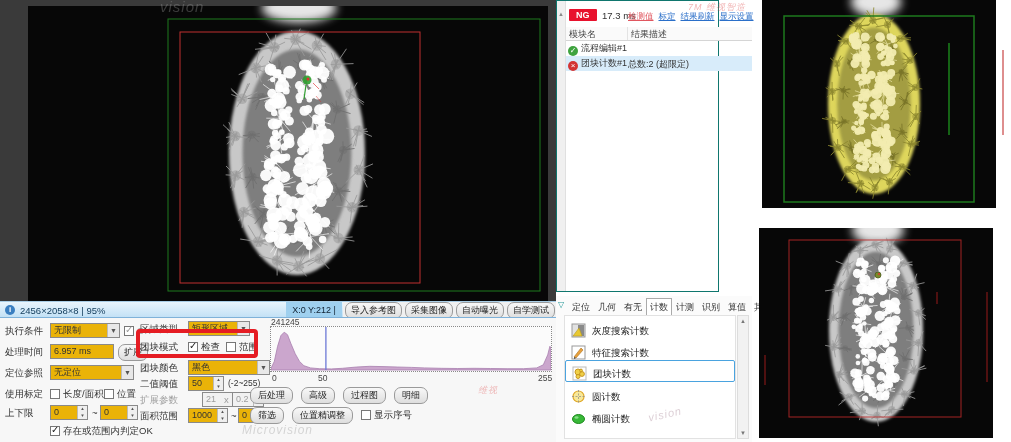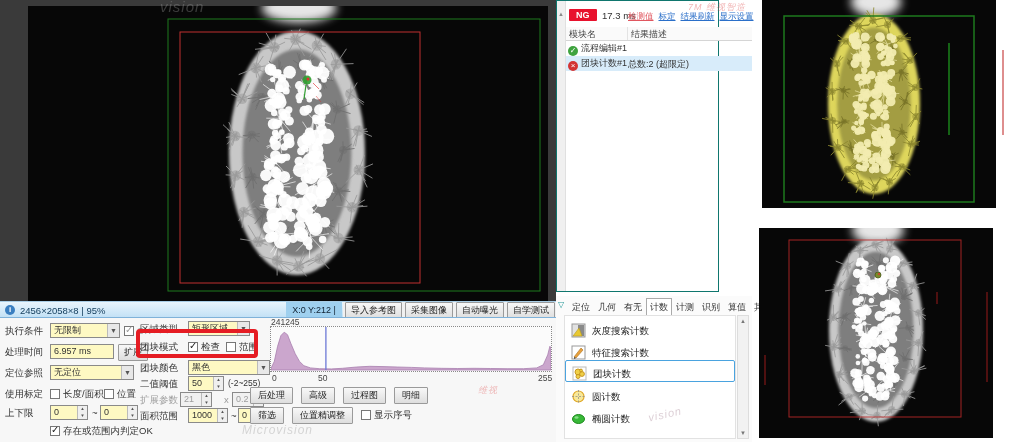--- a/index.html
+++ b/index.html
@@ -18,27 +18,27 @@
   #statusbar{left:0;top:301px;width:556px;height:16px;
      background:linear-gradient(#e9f5fd,#c3e1f5);border-top:1px solid #a8cde6}
   .info-ic{left:5px;top:3px;width:10px;height:10px;border-radius:50%;background:#3a7fc1;
      color:#fff;font-size:8px;line-height:10px;text-align:center;font-weight:bold}
   #img-info{left:20px;top:3px;font-size:9.5px;color:#16405f}
   #coords{left:286px;top:0;width:56px;height:16px;background:#9fd0ef;color:#123;
      font-size:9px;line-height:16px;text-align:center}
   #sb-buttons{left:343px;top:0;width:213px;height:16px;background:#f0f0f0;
      display:flex;gap:3px;align-items:center;padding-left:2px}
   .btn{border:1px solid #9a9a9a;background:linear-gradient(#f8f8f8,#dedede);
-     font-size:9px;padding:1px 5px;white-space:nowrap;color:#222;border-radius:1px}
+     font-size:9px;padding:1px 5px;white-space:nowrap;color:#222;border-radius:7px}
 
   
   #params{left:0;top:317px;width:556px;height:125px;background:#f7f7f7;border-top:1px solid #7fb2d9}
   .lbl{position:absolute;font-size:9.5px;color:#333;white-space:nowrap}
   .lbl.dis{color:#9d9d9d}
-  .field{position:absolute;height:15px;border:1px solid #8a8a8a;background:#fef9c3;
+  .field{position:absolute;height:15px;border:1px solid #8a8a8a;background:#eab308;
      font-size:9px;line-height:13px;padding-left:3px;white-space:nowrap;overflow:hidden}
   .field.dis{background:#f1f1f1;color:#9d9d9d}
   .select .dd{position:absolute;right:0;top:0;width:12px;height:13px;background:#e8e8e8;
      border-left:1px solid #bbb;color:#555;font-size:7px;line-height:13px;text-align:center;font-style:normal}
   .spin .sp{position:absolute;right:0;top:0;width:10px;height:13px;background:#efefef;
      border-left:1px solid #bbb;font-style:normal;display:flex;flex-direction:column}
   .spin .sp b{flex:1;font-size:4.5px;line-height:6px;color:#555;text-align:center;font-weight:normal}
   .cb{display:inline-block;width:10px;height:10px;border:1px solid #777;background:#fff;
      vertical-align:-2px;margin-right:3px;position:relative}
   .cb.ck::after{content:"\2713";position:absolute;left:0px;top:-3px;font-size:10px;color:#222}
@@ -706,21 +706,21 @@
     <span class="lbl" style="left:140px;top:60px">二值阈值</span>
     <div class="field spin" style="left:188px;top:58px;width:36px">
       <span>50</span><i class="sp">
           <b>▲</b>
           <b>▼</b>
         </i>
     </div>
     <span class="lbl" style="left:228px;top:60px;font-size:8.5px">(-2~255)</span>
 
     <span class="lbl dis" style="left:140px;top:76px">扩展参数</span>
-    <div class="field spin dis" style="left:180px;top:74px;width:32px">
+    <div class="field spin dis" style="left:202px;top:74px;width:48px">
       <span>21</span><i class="sp">
           <b>▲</b>
           <b>▼</b>
         </i>
     </div>
     <span class="lbl dis" style="left:224px;top:76px">x</span>
     <div class="field spin dis" style="left:232px;top:74px;width:32px">
       <span>0.2</span><i class="sp">
           <b>▲</b>
           <b>▼</b>

